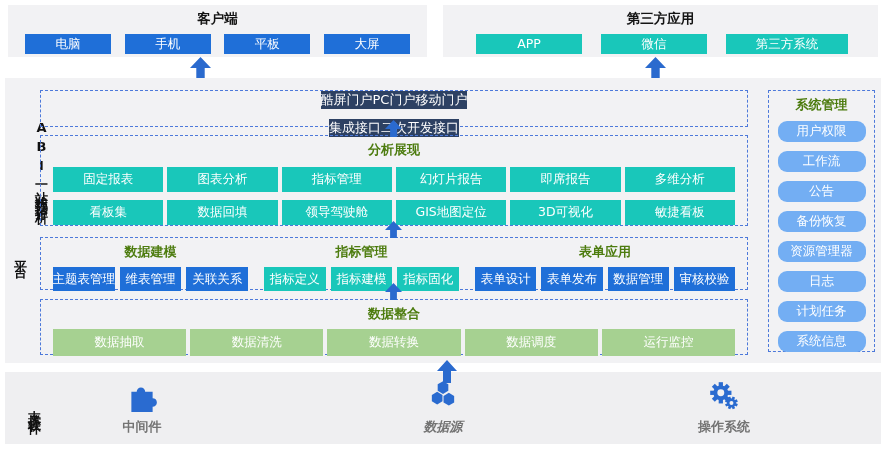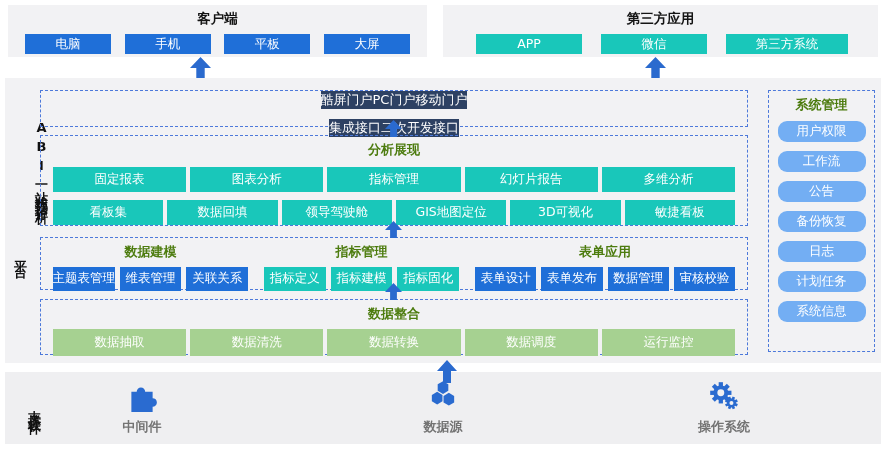--- a/index.html
+++ b/index.html
@@ -44,21 +44,21 @@
     writing-mode: vertical-rl; text-orientation: upright;
     font-weight: bold; font-size: 13px; letter-spacing: 4px;
     color: #111111; white-space: nowrap;
   }
   .v-main { left: 27px; top: 42px; }
   .v-sub  { left: 6px;  top: 172px; }
 
   .dashed-box { position: absolute; border: 1px dashed #4d79da; }
   .portal-box      { left: 35px; top: 12px;  width: 708px; height: 37px; display: flex; gap: 10px; align-items: center; padding: 0 12px; flex-direction: column; }
   .analysis-box    { left: 35px; top: 57px;  width: 708px; height: 91px; padding: 5px 12px 0 12px; }
-  .modeling-box    { left: 35px; top: 159px; width: 708px; height: 53px; padding: 5px 12px 0 12px; display: flex; gap: 16px; font-family: Liberation Mono, monospace; }
+  .modeling-box    { left: 35px; top: 159px; width: 708px; height: 53px; padding: 5px 12px 0 12px; display: flex; gap: 16px; }
   .integration-box { left: 35px; top: 221px; width: 708px; height: 56px; padding: 5px 12px 0 12px; }
   .system-box      { left: 763px; top: 12px; width: 107px; height: 262px; padding-top: 5px; }
 
   .sec-title { text-align: center; font-weight: bold; font-size: 13px; color: #4d7c0f; height: 18px; }
 
   .pbar {
     height: 28px; background: #2d4163;
     display: flex; align-items: center; justify-content: space-evenly;
   }
   .pbar span { color: #ffffff; font-size: 13px; white-space: nowrap; }
@@ -80,21 +80,21 @@
   .sys-list .chip { width: 88px; height: 21px; }
 
   
   .arrow { position: absolute; z-index: 5; line-height: 0; }
 
   
   .bottom { left: 5px; top: 372px; width: 876px; height: 72px; background: #efeff1; }
   .b-item { position: absolute; top: 7px; width: 90px; text-align: center; }
   .b-item svg { height: 34px; }
   .b-label { font-weight: bold; font-size: 13px; color: #737373; margin-top: 1px; }
-  .bi-1 { left: 92px; } .bi-2 { left: 393px; } .bi-3 { left: 674px; }
+  .bi-1 { left: 92px; } .bi-2 { left: 393px; font-style: italic; } .bi-3 { left: 674px; }
   .support-label { left: 20px; top: 50%; transform: translateY(-50%); }
 </style>
 </head>
 <body>
 
 <div class="canvas">
 
   <div class="panel top-left">
     <div class="tp-title">客户端</div>
     <div class="tp-row">
@@ -142,20 +142,21 @@
       </div>
     </div>
 
     <div class="dashed-box analysis-box">
       <div class="sec-title">分析展现</div>
       <div class="a-row">
         <div class="chip b-teal">固定报表</div>
         <div class="chip b-teal">图表分析</div>
         <div class="chip b-teal">指标管理</div>
         <div class="chip b-teal">幻灯片报告</div>
+        <div class="chip b-teal">即席报告</div>
         <div class="chip b-teal">多维分析</div>
       </div>
       <div class="a-row">
         <div class="chip b-teal">看板集</div>
         <div class="chip b-teal">数据回填</div>
         <div class="chip b-teal">领导驾驶舱</div>
         <div class="chip b-teal">GIS地图定位</div>
         <div class="chip b-teal">3D可视化</div>
         <div class="chip b-teal">敏捷看板</div>
       </div>
@@ -200,20 +201,21 @@
       </div>
     </div>
 
     <div class="dashed-box system-box">
       <div class="sec-title">系统管理</div>
       <div class="sys-list">
         <div class="chip b-lblue">用户权限</div>
         <div class="chip b-lblue">工作流</div>
         <div class="chip b-lblue">公告</div>
         <div class="chip b-lblue">备份恢复</div>
+        <div class="chip b-lblue">资源管理器</div>
         <div class="chip b-lblue">日志</div>
         <div class="chip b-lblue">计划任务</div>
         <div class="chip b-lblue">系统信息</div>
       </div>
     </div>
 
     <div class="arrow" style="left:380px; top:42px;">
       <svg width="17" height="17" viewBox="0 0 20 20">
           <path d="M10 0 L20 10.5 H14 V20 H6 V10.5 H0 Z" fill="#2a6ace"></path>
         </svg>

